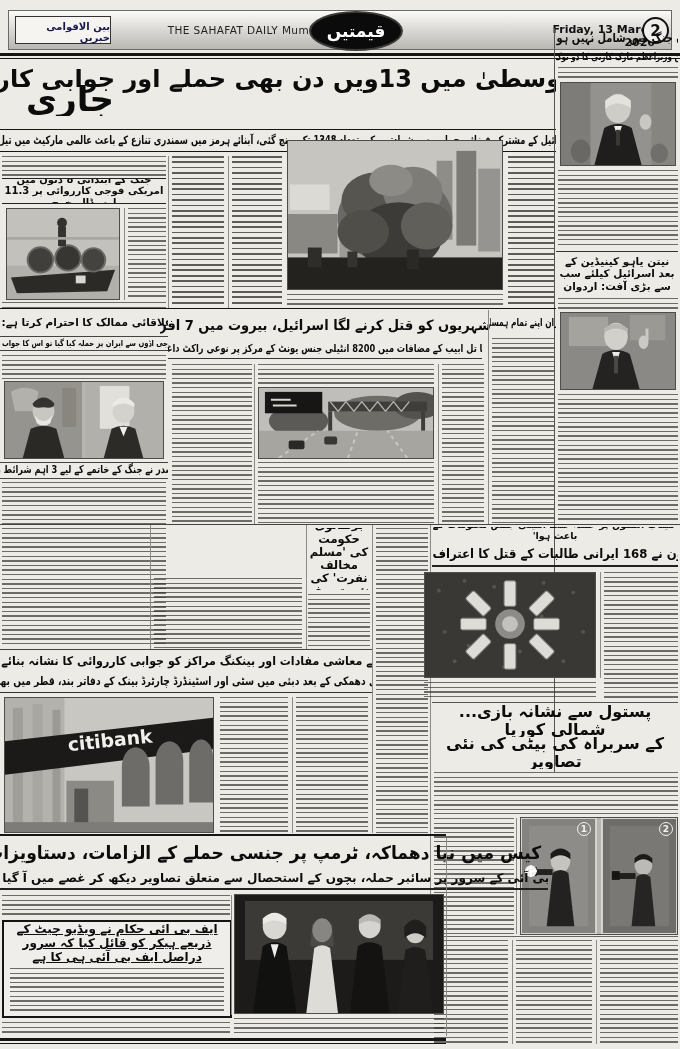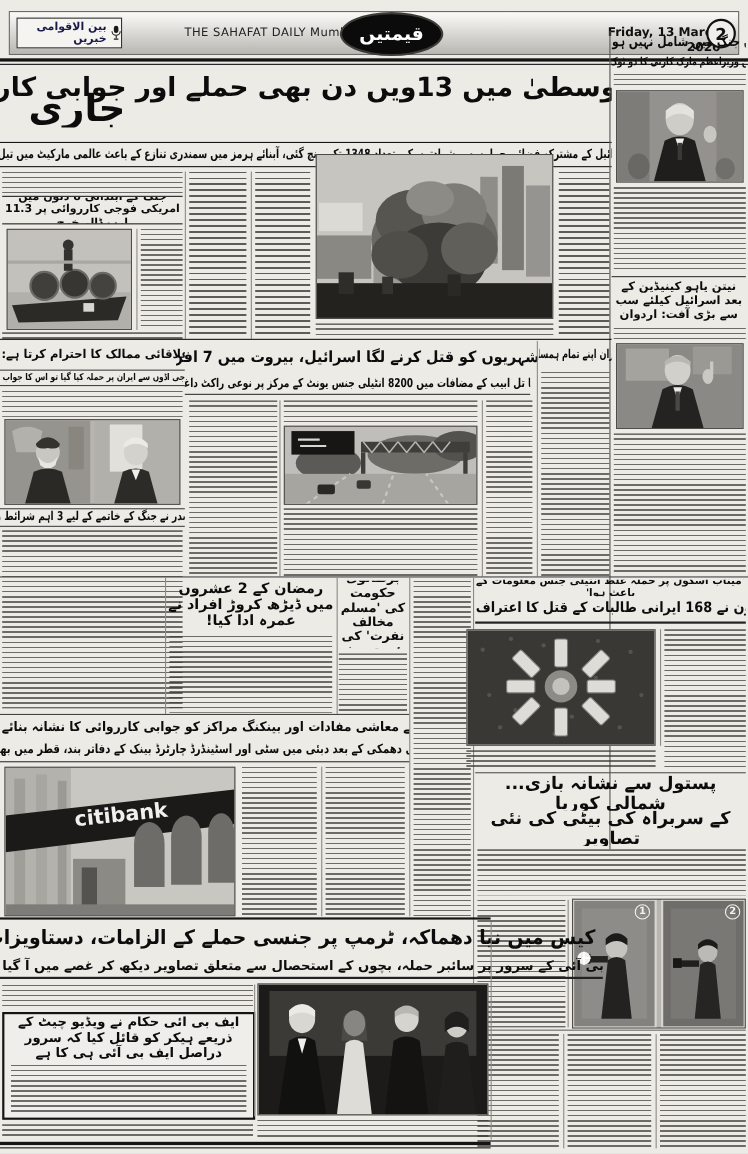--- a/index.html
+++ b/index.html
@@ -1,36 +1,36 @@
 <!DOCTYPE html>
 <html lang="ur"><head>
 <meta charset="utf-8">
 <style>
   *{margin:0;padding:0;box-sizing:border-box;}
   body{background:#9a9a9a;font-family:"DejaVu Sans",sans-serif;}
   .page{position:relative;width:680px;height:1049px;background:#edebe6;overflow:hidden;color:#111;}
   .abs{position:absolute;}
-  .urdu{direction:rtl;}
+  .urdu{direction:rtl;flex-direction:column;}
   .hl{font-weight:700;color:#0c0c0c;display:flex;align-items:center;justify-content:center;text-align:center;overflow:hidden;line-height:1.15;}
   .sq{display:inline-block;white-space:nowrap;transform-origin:center;}
   .tx{background:repeating-linear-gradient(180deg,#34332f 0px,#34332f 1.7px,transparent 1.7px,transparent 5.4px);opacity:.78;}
   .tx-s{background:repeating-linear-gradient(180deg,#3a3935 0px,#3a3935 1.4px,transparent 1.4px,transparent 4.6px);opacity:.72;}
   .vr{position:absolute;width:1px;background:#8d8b86;}
   .hr{position:absolute;background:#151515;}
   .photo{position:absolute;border:1px solid #4e4d4a;overflow:hidden;background:#b7b5b0;}
   .photo svg{display:block;width:100%;height:100%;}
   .masthead{left:8px;top:10px;width:664px;height:40px;background:linear-gradient(180deg,#fbfbf9 0%,#dddcd8 45%,#b9b7b2 100%);border:1px solid #6b6a66;display:flex;align-items:center;}
   .mh-box{position:absolute;left:6px;top:5px;width:96px;height:28px;border:1px solid #333;background:#f5f4f1;display:flex;align-items:center;justify-content:center;gap:4px;}
   .mh-box span{font-size:10px;font-weight:700;color:#18184a;}
   .mh-name{position:absolute;left:158px;top:13px;width:160px;font-size:10.5px;letter-spacing:.4px;color:#222;text-align:center;}
   .mh-oval{position:absolute;left:300px;top:0px;width:94px;height:40px;background:#0b0b0b;border-radius:50%;border:2px solid #3c3b38;display:flex;align-items:center;justify-content:center;}
   .mh-oval span{color:#fff;font-size:17px;font-weight:700;}
   .mh-date{position:absolute;left:534px;top:12px;width:112px;font-size:11px;font-weight:700;color:#111;text-align:right;}
   .mh-page{position:absolute;left:633px;top:6px;width:27px;height:27px;border:2.5px solid #111;border-radius:50%;display:flex;align-items:center;justify-content:center;font-size:15px;font-weight:700;background:#efeeea;}
-  .box{border:2px solid #141414;background:#f0eeea;}
+  .box{border:2px solid #141414;background:#f0eeea;text-decoration:underline;}
 </style>
 </head>
 <body>
 
 <div class="page">
 
   <div class="abs masthead">
     <div class="mh-box urdu">
       <svg width="11" height="16" viewBox="0 0 11 16">
           <rect x="3" y="0" width="5" height="8" rx="2.5" fill="#1a1a1a"></rect>
@@ -219,23 +219,20 @@
       <path d="M116 46 L120 56 L124 46 Z" fill="#f0eeea"></path>
     </svg>
   </div>
   <div class="abs hl urdu" style="left:0;top:462px;width:168px;height:17px;font-size:11px;border-top:1px solid #444;border-bottom:1px solid #444;">
     <span class="sq" style="transform:scaleX(.75);">ایرانی صدر نے جنگ کے خاتمے کے لیے 3 اہم شرائط رکھ دیں</span>
   </div>
   <div class="abs tx-s" style="left:2px;top:482px;width:164px;height:162px;"></div>
 
   <div class="hr" style="left:0;top:524px;width:680px;height:1px;background:#444;"></div>
   <div class="vr" style="left:150px;top:525px;height:124px;"></div>
-  <div class="abs hl urdu" style="left:152px;top:528px;width:152px;height:46px;font-size:13px;">
-    <span>رمضان کے 2 عشروں میں ڈیڑھ کروڑ افراد نے عمرہ ادا کیا!</span>
-  </div>
   <div class="abs tx-s" style="left:154px;top:578px;width:148px;height:70px;"></div>
   <div class="vr" style="left:306px;top:525px;height:124px;"></div>
   <div class="abs hl urdu" style="left:308px;top:528px;width:62px;height:62px;font-size:11.5px;">
     <span>برطانوی حکومت کی 'مسلم مخالف نفرت' کی نئی تعریف</span>
   </div>
   <div class="abs tx-s" style="left:308px;top:594px;width:62px;height:54px;"></div>
   <div class="vr" style="left:372px;top:525px;height:308px;"></div>
   <div class="abs tx-s" style="left:376px;top:528px;width:52px;height:305px;"></div>
   <div class="vr" style="left:430px;top:525px;height:410px;"></div>
 

